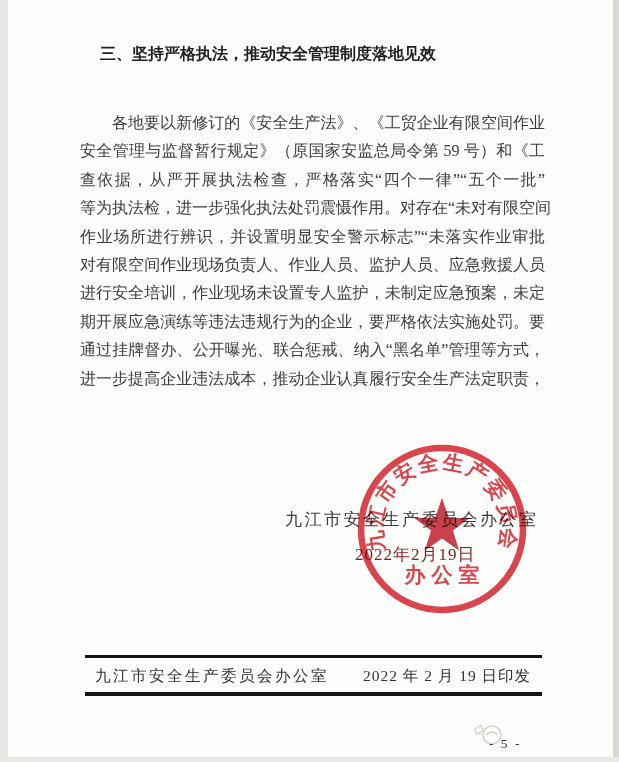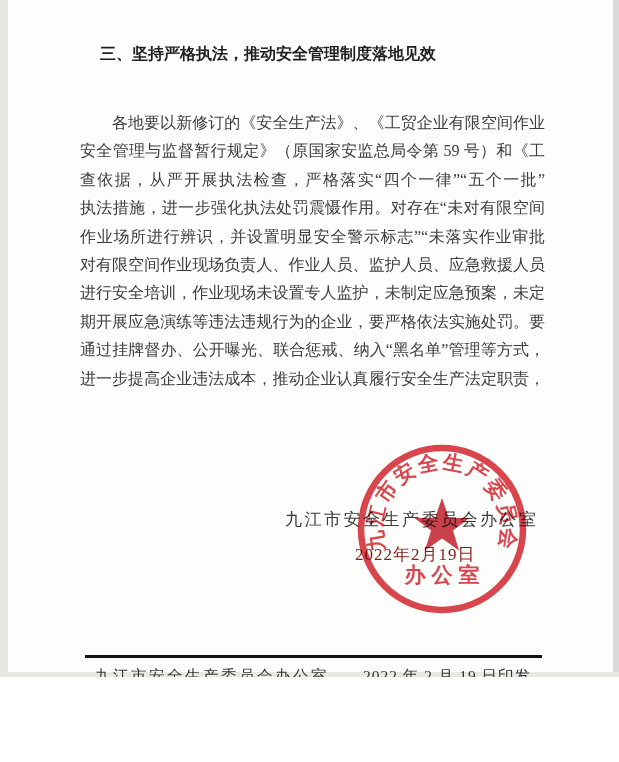--- a/index.html
+++ b/index.html
@@ -1,19 +1,19 @@
 <!DOCTYPE html>
 <html><head>
 <meta charset="utf-8">
 <style>
   html,body { margin:0; padding:0; }
   body { background:#ffffff; }
   .page {
     position:relative;
-    width:619px; height:677px;
+    width:619px; height:762px;
     background:#fdfdfb;
     overflow:hidden;
     font-family:"Liberation Serif","DejaVu Serif",serif;
     color:#3f3f3f;
   }
   .edge { position:absolute; }
   .edge-left  { left:0; top:0; width:8px; height:762px; background:#e6e6e2; }
   .edge-right { right:0; top:0; width:6px; height:762px; background:#d9d9d5; }
   .edge-bottom{ left:0; bottom:0; width:619px; height:5px; background:#e8e8e4; }
 
@@ -83,21 +83,21 @@
   <div class="edge edge-left"></div>
   <div class="edge edge-right"></div>
   <div class="edge edge-bottom"></div>
 
   <h1 class="heading">三、坚持严格执法，推动安全管理制度落地见效</h1>
 
   <div class="body-text">
       <div class="body-line indent">各地要以新修订的《安全生产法》、《工贸企业有限空间作业</div>
       <div class="body-line">安全管理与监督暂行规定》（原国家安监总局令第 59 号）和《工</div>
       <div class="body-line">查依据，从严开展执法检查，严格落实“四个一律”“五个一批”</div>
-      <div class="body-line">执法措施，进一步强化执法处罚震慑作用。对存在“未对有限空间</div>
+      <div class="body-line">等为执法检，进一步强化执法处罚震慑作用。对存在“未对有限空间</div>
       <div class="body-line">作业场所进行辨识，并设置明显安全警示标志”“未落实作业审批</div>
       <div class="body-line">对有限空间作业现场负责人、作业人员、监护人员、应急救援人员</div>
       <div class="body-line">进行安全培训，作业现场未设置专人监护，未制定应急预案，未定</div>
       <div class="body-line">期开展应急演练等违法违规行为的企业，要严格依法实施处罚。要</div>
       <div class="body-line">通过挂牌督办、公开曝光、联合惩戒、纳入“黑名单”管理等方式，</div>
       <div class="body-line">进一步提高企业违法成本，推动企业认真履行安全生产法定职责，</div>
     </div>
 
   <div class="sig-org">九江市安全生产委员会办公室</div>
   <div class="sig-date">2022年2月19日</div>

